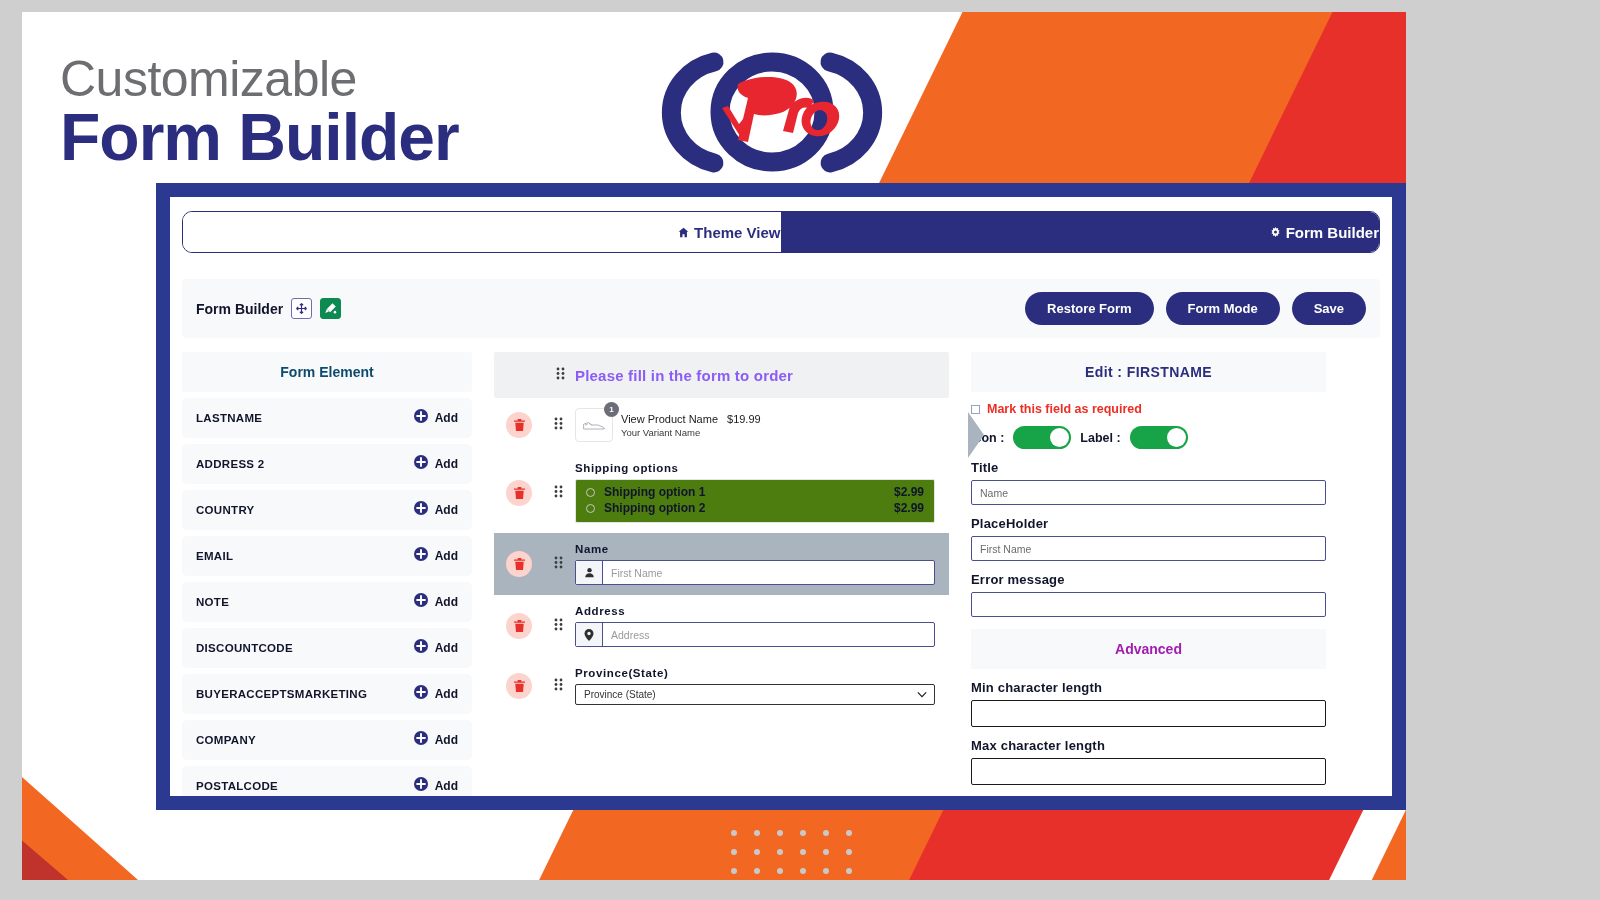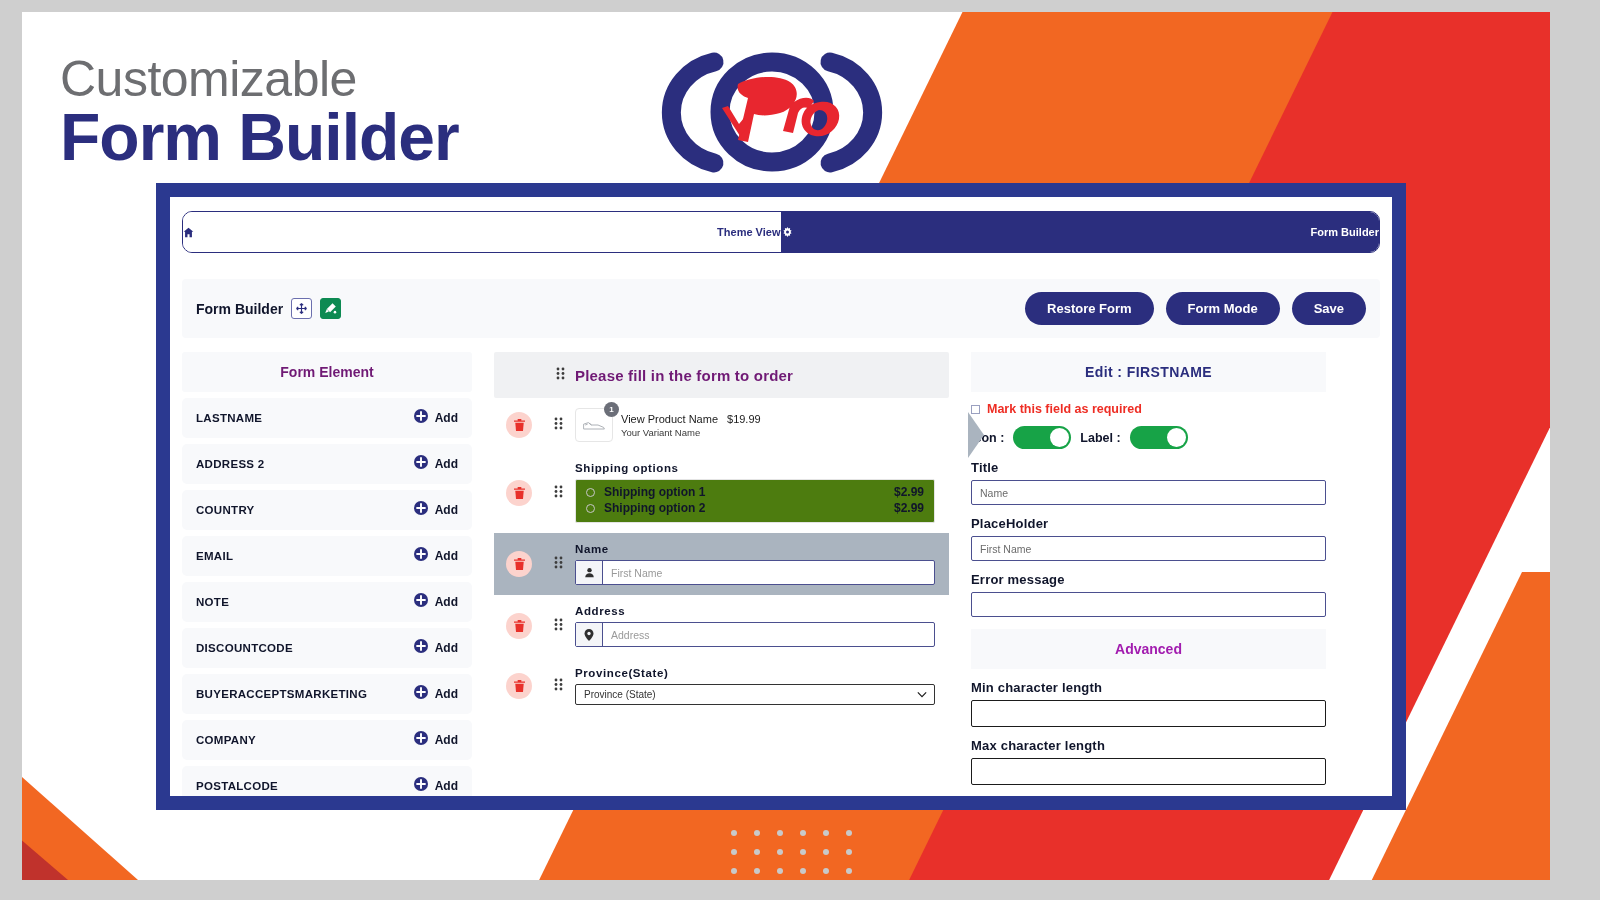--- a/index.html
+++ b/index.html
@@ -8,21 +8,21 @@
     font-family: "Liberation Sans", sans-serif;
     background: #cfcfcf;
     overflow: hidden;
     position: relative;
   }
 
   
   .poster {
     position: absolute;
     left: 22px; top: 12px;
-    width: 1528px; height: 868px;
+    width: 1384px; height: 868px;
     background: #ffffff;
     overflow: hidden;
   }
   .band-orange {
     position: absolute;
     top: -40px; left: 960px;
     width: 430px; height: 1000px;
     background: #f26722;
     transform: skewX(-26deg);
     transform-origin: top left;
@@ -106,23 +106,23 @@
     margin: 14px 12px 0 12px;
     border: 1px solid #2b2e7e;
     border-radius: 10px;
     overflow: hidden;
     height: 42px;
   }
   .tab {
     flex: 1;
     display: flex;
     align-items: center;
-    justify-content: space-between;
+    justify-content: flex-end;
     gap: 5px;
-    font-size: 11px;
+    font-size: 15px;
     font-weight: bold;
     color: #2b2e7e;
     background: #ffffff;
     cursor: pointer;
     border-right: 1px solid #2b2e7e;
   }
   .tab:last-child { border-right: none; }
   .tab.active { background: #2b2e7e; color: #ffffff; }
   .tab svg { display: block; }
 
@@ -168,21 +168,21 @@
   }
   .col-left { width: 290px; }
   .col-mid { width: 455px; position: relative; }
   .col-right { width: 355px; position: relative; }
 
   .panel-head {
     background: #f8f9fb;
     text-align: center;
     font-size: 14px;
     font-weight: bold;
-    color: #701a75;
+    color: #0c4a6e;
     padding: 12px 0;
     border-radius: 3px;
   }
   .elem-row {
     background: #f8f9fb;
     border-radius: 5px;
     margin-top: 6px;
     padding: 11px 14px;
     display: flex;
     align-items: center;
@@ -200,21 +200,21 @@
   .elem-add-label { font-size: 12px; font-weight: bold; color: #10152b; }
 
   
   .form-head {
     background: #f0f1f3;
     padding: 14px 0 14px 62px;
     display: flex; align-items: center; gap: 10px;
     border-radius: 2px;
   }
   .form-head-title {
-    font-size: 15px; font-weight: bold; color: #701a75;
+    font-size: 15px; font-weight: bold; color: #8b5cf6;
     letter-spacing: 0.2px;
   }
   .fb-row {
     display: flex;
     align-items: center;
     padding: 10px 0;
     position: relative;
   }
   .fb-row.selected { background: #aab4bf; }
   .trash {

